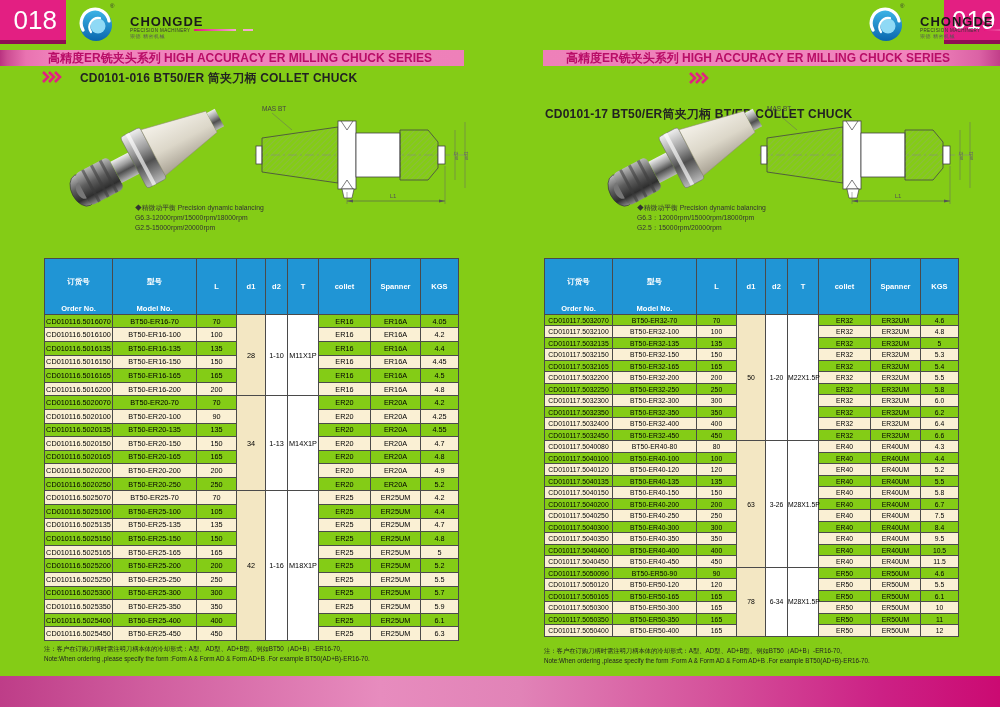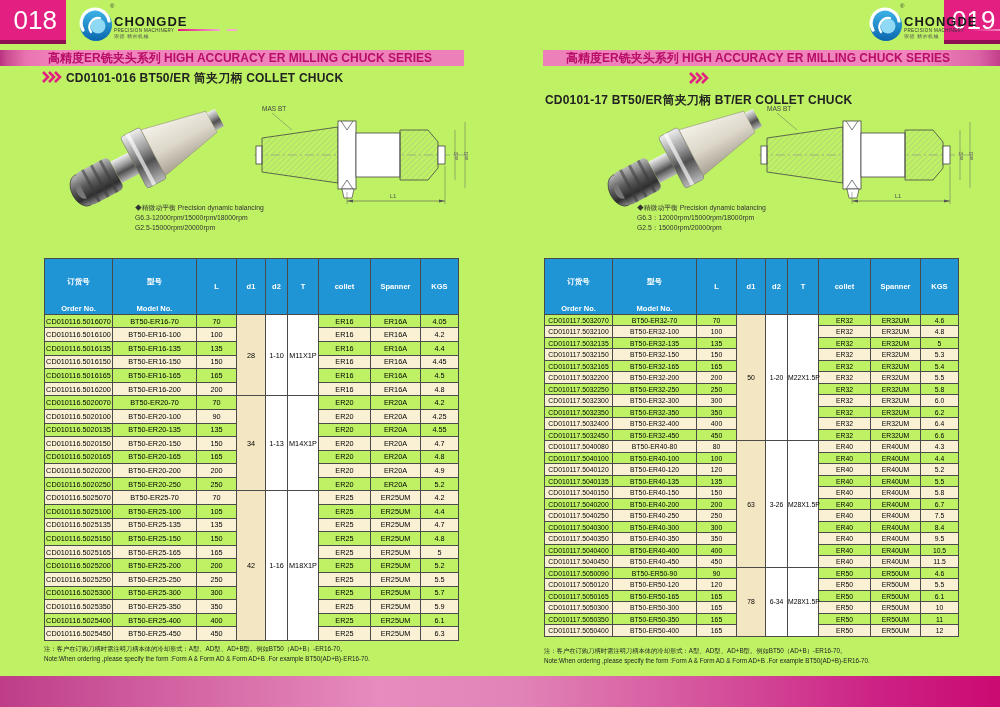--- a/index.html
+++ b/index.html
@@ -1,46 +1,46 @@
 <!DOCTYPE html>
 <html><head>
 <meta charset="utf-8">
 <style>
   * { margin:0; padding:0; box-sizing:border-box; }
   html,body { width:1000px; height:707px; background:#fff; font-family:"Liberation Sans", sans-serif; }
-  #sheet { position:relative; width:1000px; height:707px; background:#bef264; overflow:hidden; }
+  #sheet { position:relative; width:1000px; height:707px; background:#84cc16; overflow:hidden; }
 
   
   .pgbox { position:absolute; top:0; height:44px; background:#E31F82; border-bottom:4px solid #8E0E53;
            color:#fff; font-size:26px; line-height:40px; }
   #pgbox-l { left:0; width:66px; text-align:right; padding-right:9px; }
   #pgbox-r { left:944px; width:60px; text-align:left; padding-left:8px; }
 
   
-  .logo { position:absolute; top:7px; width:160px; height:40px; display:flex; gap:0; }
+  .logo { position:absolute; top:7px; width:160px; height:40px; display:flex; gap:16px; }
   #logo-l { left:78px; } #logo-r { left:868px; }
   .logo .txt { display:flex; flex-direction:column; justify-content:center; }
   .logo .brand { font-size:13px; font-weight:bold; letter-spacing:1px; color:#1a1a1a; line-height:12px; }
   .logo .subrow { display:flex; align-items:center; gap:3px; }
   .logo .sub { font-size:4.5px; letter-spacing:.4px; color:#333; white-space:nowrap; }
   .logo .pline { width:42px; height:2px; background:linear-gradient(90deg,#E6137E,#F5A8CF); }
   .logo .pdash { width:10px; height:2px; background:#F5A8CF; margin-left:4px; }
   .logo .cn { font-size:5px; color:#555; letter-spacing:.5px; }
   .logo .reg { position:absolute; top:-4px; left:32px; font-size:6px; color:#333; }
 
   
   .banner { position:absolute; top:50px; width:464px; height:16px; font-size:12px; font-weight:bold;
             color:#B90D67; line-height:16px; white-space:nowrap; }
   #banner-l { left:0; padding-left:48px;
       background:linear-gradient(90deg,#B93380 0px,#CC4C92 7px,#E973B1 26px,#F185BD 60px,#EE80B9 100%); }
   #banner-r { left:543px; padding-left:23px;
       background:linear-gradient(90deg,#EE80B9 0%,#F185BD 82%,#DB62A5 94%,#B93380 100%); }
 
   
-  .subtitle { position:absolute; top:70px; height:16px; display:flex; align-items:center; gap:4px; }
+  .subtitle { position:absolute; top:70px; height:16px; display:flex; align-items:center; gap:18px; }
   #subtitle-l { left:42px; } #subtitle-r { left:545px;flex-direction:column; }
   .subtitle .txt { font-size:12px; font-weight:bold; color:#222; letter-spacing:.2px; white-space:nowrap; }
 
   
   .photo   { position:absolute; top:97px; }
   #photo-l { left:52px; } #photo-r { left:590px; }
   .draw    { position:absolute; top:100px; }
   #draw-l  { left:252px; } #draw-r  { left:757px; }
 
   .balance { position:absolute; top:203px; font-size:6.8px; color:#333; line-height:1.45; }

